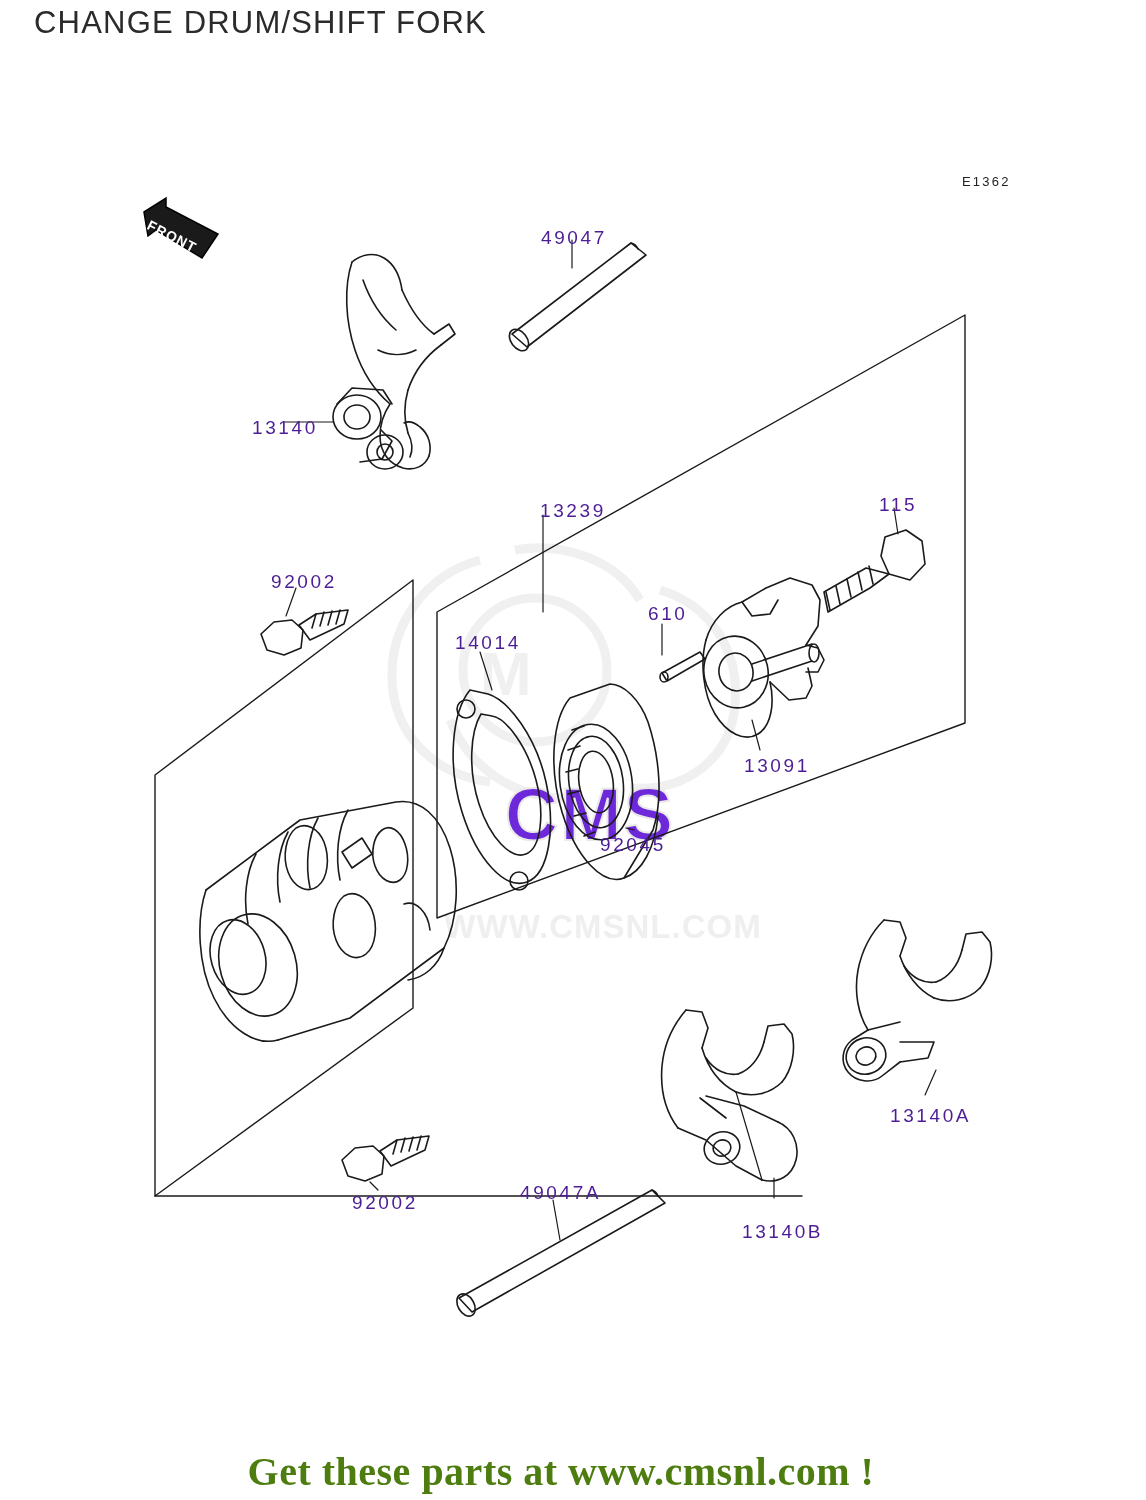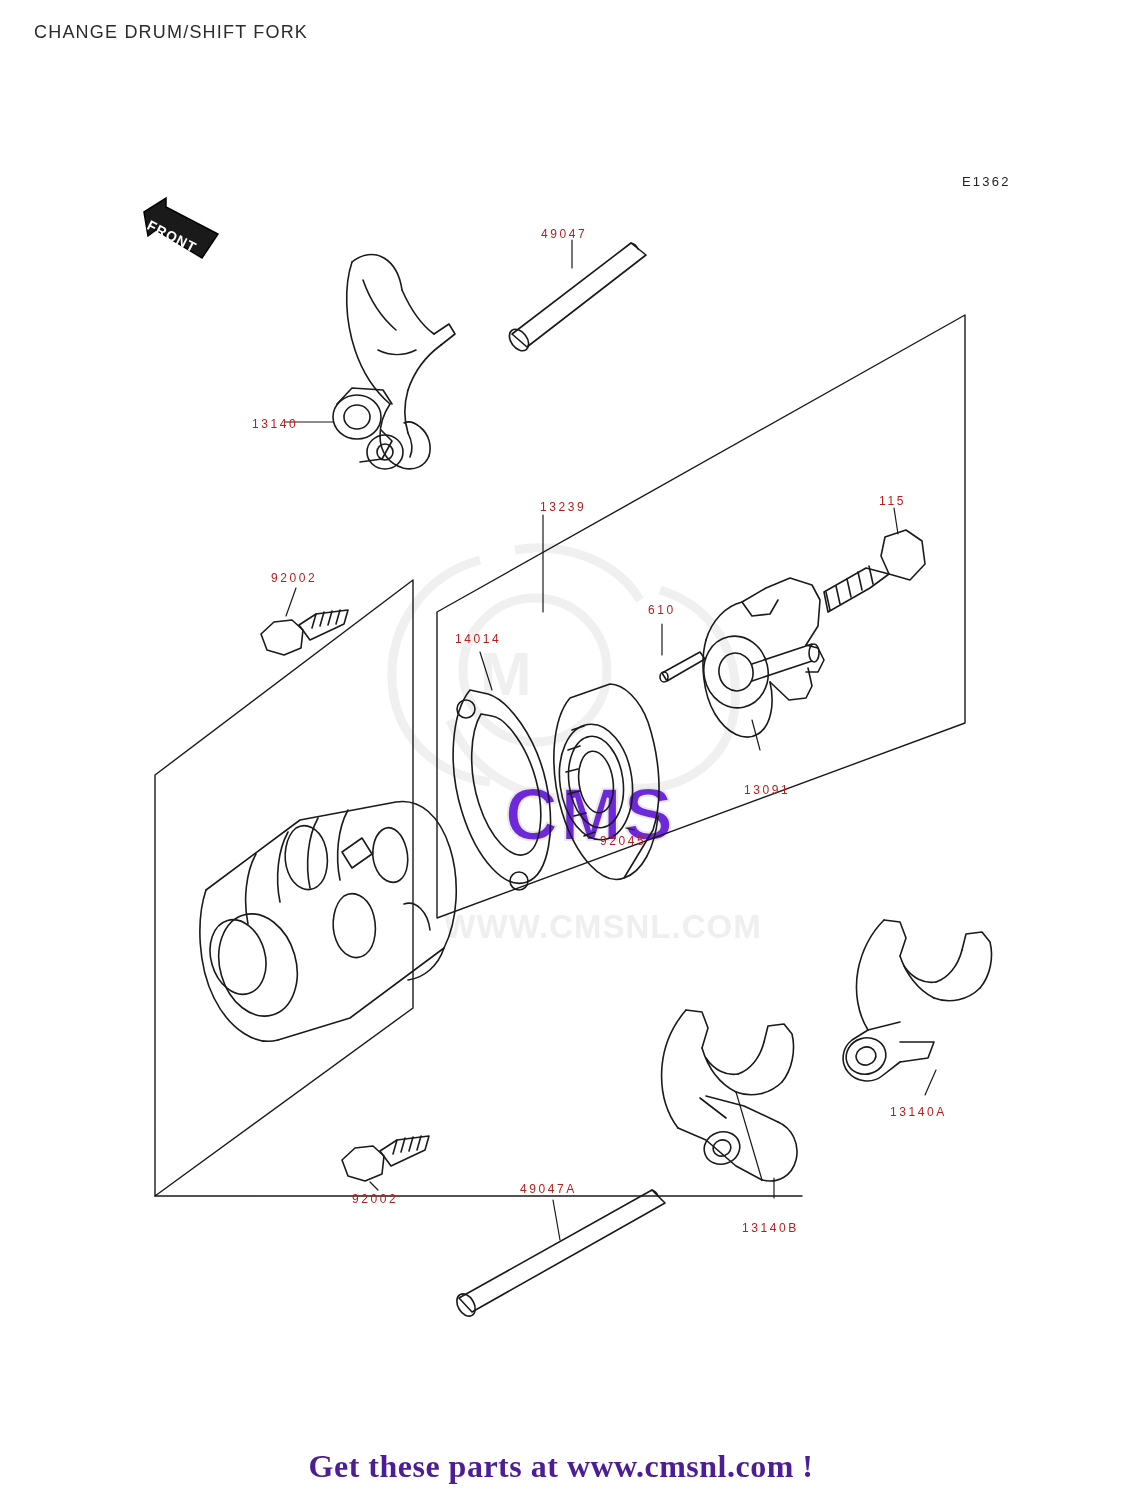--- a/index.html
+++ b/index.html
@@ -13,22 +13,22 @@
     position: relative;
     font-family: "Liberation Sans", sans-serif;
     color: #111;
     overflow: hidden;
   }
 
   
   #page-title {
     position: absolute;
     left: 34px;
-    top: 22px;
-    font-size: 18px;
+    top: 5px;
+    font-size: 31px;
     letter-spacing: 1.2px;
     color: #2b2b2b;
     white-space: nowrap;
   }
   #diagram-code {
     position: absolute;
     left: 962px;
     top: 174px;
     font-size: 13px;
     letter-spacing: 2.2px;
@@ -74,23 +74,23 @@
     text-align: center;
     font-size: 33px;
     font-weight: bold;
     color: #efefef;
     letter-spacing: 1px;
   }
 
   
   .part-label {
     position: absolute;
-    font-size: 12px;
+    font-size: 19px;
     letter-spacing: 2.6px;
-    color: #b91c1c;
+    color: #4c1d95;
     white-space: nowrap;
   }
 
   
   #front-arrow {
     position: absolute;
     left: 140px;
     top: 196px;
     width: 85px;
     height: 75px;
@@ -107,24 +107,24 @@
     transform-origin: left top;
   }
 
   
   #footer-cta {
     position: absolute;
     left: 0;
     top: 1448px;
     width: 1122px;
     text-align: center;
-    font-size: 32px;
+    font-size: 40px;
     font-weight: bold;
     font-family: "Liberation Serif", serif;
-    color: #4c1d95;
+    color: #4d7c0f;
     letter-spacing: 0.5px;
   }
 </style>
 </head>
 <body>
 
 <div id="page-title">CHANGE DRUM/SHIFT FORK</div>
 <div id="diagram-code">E1362</div>
 
 <div id="watermark">
@@ -318,20 +318,20 @@
   </g>
 </svg>
 
 <div class="part-label" style="left:541px; top:227px;">49047</div>
 <div class="part-label" style="left:252px; top:417px;">13140</div>
 <div class="part-label" style="left:519px; top:500px;margin-left:21px;">13239</div>
 <div class="part-label" style="left:879px; top:494px;">115</div>
 <div class="part-label" style="left:271px; top:571px;">92002</div>
 <div class="part-label" style="left:648px; top:603px;">610</div>
 <div class="part-label" style="left:455px; top:632px;">14014</div>
-<div class="part-label" style="left:744px; top:755px;margin-top:28px;">13091</div>
+<div class="part-label" style="left:744px; top:755px;">13091</div>
 <div class="part-label" style="left:600px; top:834px;">92045</div>
 <div class="part-label" style="left:890px; top:1105px;">13140A</div>
 <div class="part-label" style="left:352px; top:1192px;">92002</div>
 <div class="part-label" style="left:520px; top:1182px;">49047A</div>
 <div class="part-label" style="left:742px; top:1210px;margin-top:11px;">13140B</div>
 
 <div id="footer-cta">Get these parts at www.cmsnl.com !</div>
 
 </body></html>

